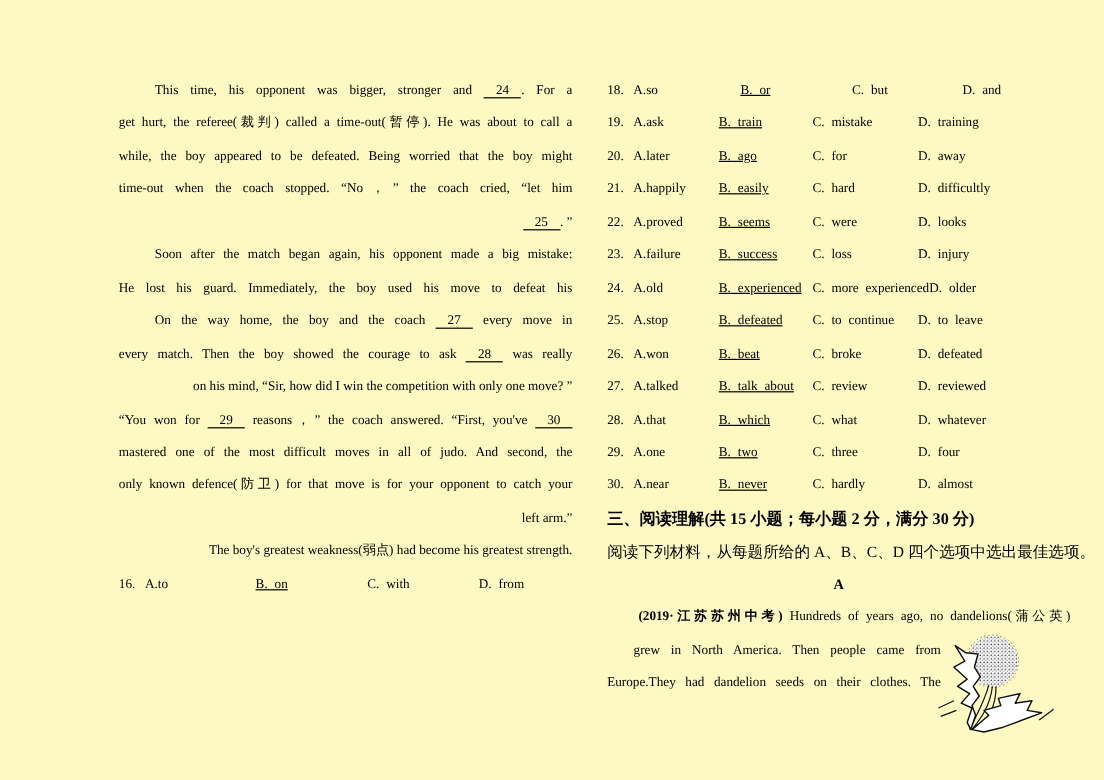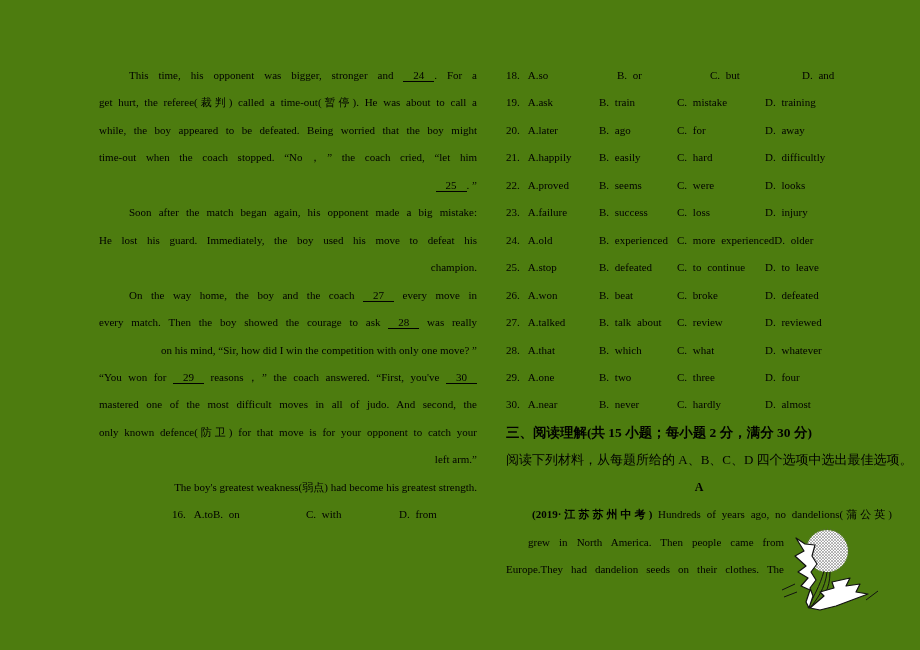--- a/index.html
+++ b/index.html
@@ -1,30 +1,30 @@
 <!DOCTYPE html>
 <html><head>
 <meta charset="utf-8">
 <style>
   html,body{margin:0;padding:0;background:#ffffff;}
-  #page{position:relative;width:920px;height:650px;background:#4d7c0f;color:#000;
+  #page{position:relative;width:920px;height:650px;background:#fef9c3;color:#000;
         font-family:"Liberation Serif","DejaVu Serif",serif;overflow:hidden;}
   .col{position:absolute;top:62px;}
   #col-left{left:99px;width:378px;}
   #col-right{left:494px;width:386px;margin-left:12px;}
   .ln{font-size:11px;line-height:27.46px;white-space:normal;text-align:right;}
   .jy{text-align:justify;text-align-last:justify;}
   .ind{text-indent:30px;}
   .bl{border-bottom:1px solid #000;padding:0 10px;}
   
   .qrow{display:flex;line-height:27.46px;font-size:11px;white-space:nowrap;}
   .qrow .q1{min-width:93px;}
-  .qrow .q2{min-width:78px;}
+  .qrow .q2{min-width:78px;text-decoration:underline;}
   .qrow .q3{min-width:88px;}
-  .qrow.lq .q1{min-width:114px;text-align:right;}
+  .qrow.lq .q1{min-width:114px;}
   .qrow.lq .q2,.qrow.lq .q3{min-width:93px;}
   .qrow.wide .q1{min-width:111px;}
   .qrow.wide .q2{min-width:93px;}
   .qrow.wide .q3{min-width:92px;}
   .qrow .alab{margin-left:8px;}
   .qrow .opt{word-spacing:3px;}
   
   .zh-title{font-size:13.5px;font-weight:bold;line-height:27.46px;white-space:nowrap;}
   .zh-instr{font-size:13px;line-height:27.46px;white-space:nowrap;}
   .passage-label{font-size:12px;font-weight:bold;text-align:center;line-height:27.46px;}
@@ -39,21 +39,20 @@
 <div id="page">
 
   <div id="col-left" class="col">
     <div class="ln jy ind">This time, his opponent was bigger, stronger and <span class="bl">24</span>. For a</div>
     <div class="ln jy">get hurt, the referee(裁判) called a time-out(暂停). He was about to call a</div>
     <div class="ln jy">while, the boy appeared to be defeated. Being worried that the boy might</div>
     <div class="ln jy">time-out when the coach stopped. “No，” the coach cried, “let him</div>
     <div class="ln"><span class="bl">25</span>. ”</div>
     <div class="ln jy ind">Soon after the match began again, his opponent made a big mistake:</div>
     <div class="ln jy">He lost his guard. Immediately, the boy used his move to defeat his</div>
-    <div class="ln">champion.</div>
     <div class="ln jy ind">On the way home, the boy and the coach <span class="bl">27</span> every move in</div>
     <div class="ln jy">every match. Then the boy showed the courage to ask <span class="bl">28</span> was really</div>
     <div class="ln">on his mind, “Sir, how did I win the competition with only one move? ”</div>
     <div class="ln jy">“You won for <span class="bl">29</span> reasons，” the coach answered. “First, you've <span class="bl">30</span></div>
     <div class="ln jy">mastered one of the most difficult moves in all of judo. And second, the</div>
     <div class="ln jy">only known defence(防卫) for that move is for your opponent to catch your</div>
     <div class="ln">left arm.”</div>
     <div class="ln ind">The boy's greatest weakness(弱点) had become his greatest strength.</div>
 
     <div class="qrow lq">

